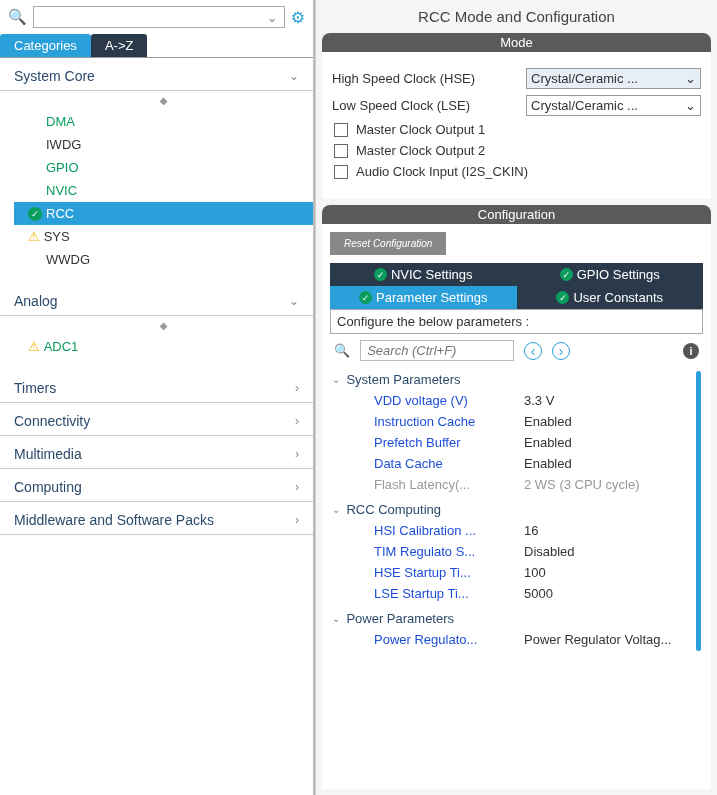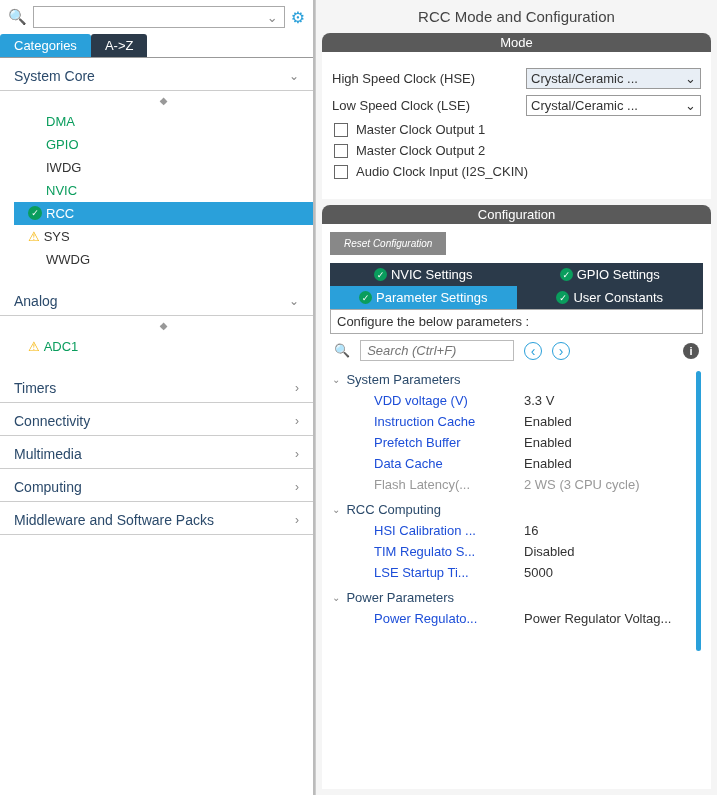--- a/index.html
+++ b/index.html
@@ -12,21 +12,21 @@
 .gear-icon { color: #2aa0da; font-size: 16px; cursor: pointer; }
 .tab-row { display: flex; border-bottom: 1px solid #999; }
 .tab { padding: 4px 14px; font-size: 13px; cursor: pointer; }
 .tab.active { background: #2aa0da; color: #fff; border-radius: 3px 3px 0 0; }
 .tab.inactive { background: #2b3a4a; color: #fff; border-radius: 3px 3px 0 0; }
 .cat-list { overflow-y: auto; flex: 1; }
 .cat-header { display: flex; justify-content: space-between; align-items: center; padding: 10px 14px 6px 14px; border-bottom: 1px solid #ccc; color: #2b4a6b; font-size: 14px; cursor: pointer; }
 .cat-header .chev { color: #888; font-size: 12px; }
 .cat-body { padding: 0 0 12px 14px; }
 .sort-handle { text-align: center; color: #999; padding: 4px 0; font-size: 10px; }
-.periph-item { display: flex; align-items: flex-start; padding: 4px 8px 4px 32px; cursor: pointer; font-size: 13px; }
+.periph-item { display: flex; align-items: flex-end; padding: 4px 8px 4px 32px; cursor: pointer; font-size: 13px; }
 .periph-item.green { color: #0a9d5d; }
 .periph-item.plain { color: #333; }
 .periph-item.selected { background: #2aa0da; color: #fff; padding-left: 14px; }
 .periph-item.selected .status-icon { background: #0a9d5d; color:#fff; display:inline-flex; width:14px; height:14px; border-radius:50%; font-size:9px; align-items:center; justify-content:center; margin-right:4px; }
 .periph-item.warn { color: #333; padding-left:14px; }
 .periph-item.warn .status-icon { color: #f5b300; margin-right:4px; font-size:13px; }
 .periph-item.okg { padding-left:14px; }
 .periph-item.okg .status-icon { color:#f5b300; margin-right:4px; font-size:13px;}
 .right-title { background: #f5f5f5; text-align: center; padding: 8px 6px; color: #444; font-size: 15px; }
 .section-bar { background: #5a5a5a; color: #fff; text-align: center; padding: 2px 0; border-radius: 8px 8px 0 0; font-size: 13px; margin: 0 6px; }
@@ -80,25 +80,25 @@
     <div class="cat-header">
       <span>System Core</span>
       <span class="chev">⌄</span>
     </div>
     <div class="cat-body">
       <div class="sort-handle">◆</div>
       <div id="syscore-items">
           <div class="periph-item green">
             <span>DMA</span>
           </div>
+          <div class="periph-item plain">
+            <span>IWDG</span>
+          </div>
           <div class="periph-item green">
             <span>GPIO</span>
-          </div>
-          <div class="periph-item plain">
-            <span>IWDG</span>
           </div>
           <div class="periph-item green">
             <span>NVIC</span>
           </div>
           <div class="periph-item selected">
             <span class="status-icon">✓</span>
             <span>RCC</span>
           </div>
           <div class="periph-item warn">
             <span class="status-icon">⚠</span>
@@ -248,20 +248,24 @@
             </div>
             <div class="tree-param">
               <span class="pname">HSI Calibration ...</span>
               <span class="pval">16</span>
             </div>
             <div class="tree-param">
               <span class="pname">TIM Regulato S...</span>
               <span class="pval">Disabled</span>
             </div>
             <div class="tree-param">
+              <span class="pname">HSE Startup Ti...</span>
+              <span class="pval">100</span>
+            </div>
+            <div class="tree-param">
               <span class="pname">LSE Startup Ti...</span>
               <span class="pval">5000</span>
             </div>
           </div>
           <div class="tree-group">
             <div class="tree-header">
               <span class="chev">⌄</span>
               <span>Power Parameters</span>
             </div>
             <div class="tree-param">

